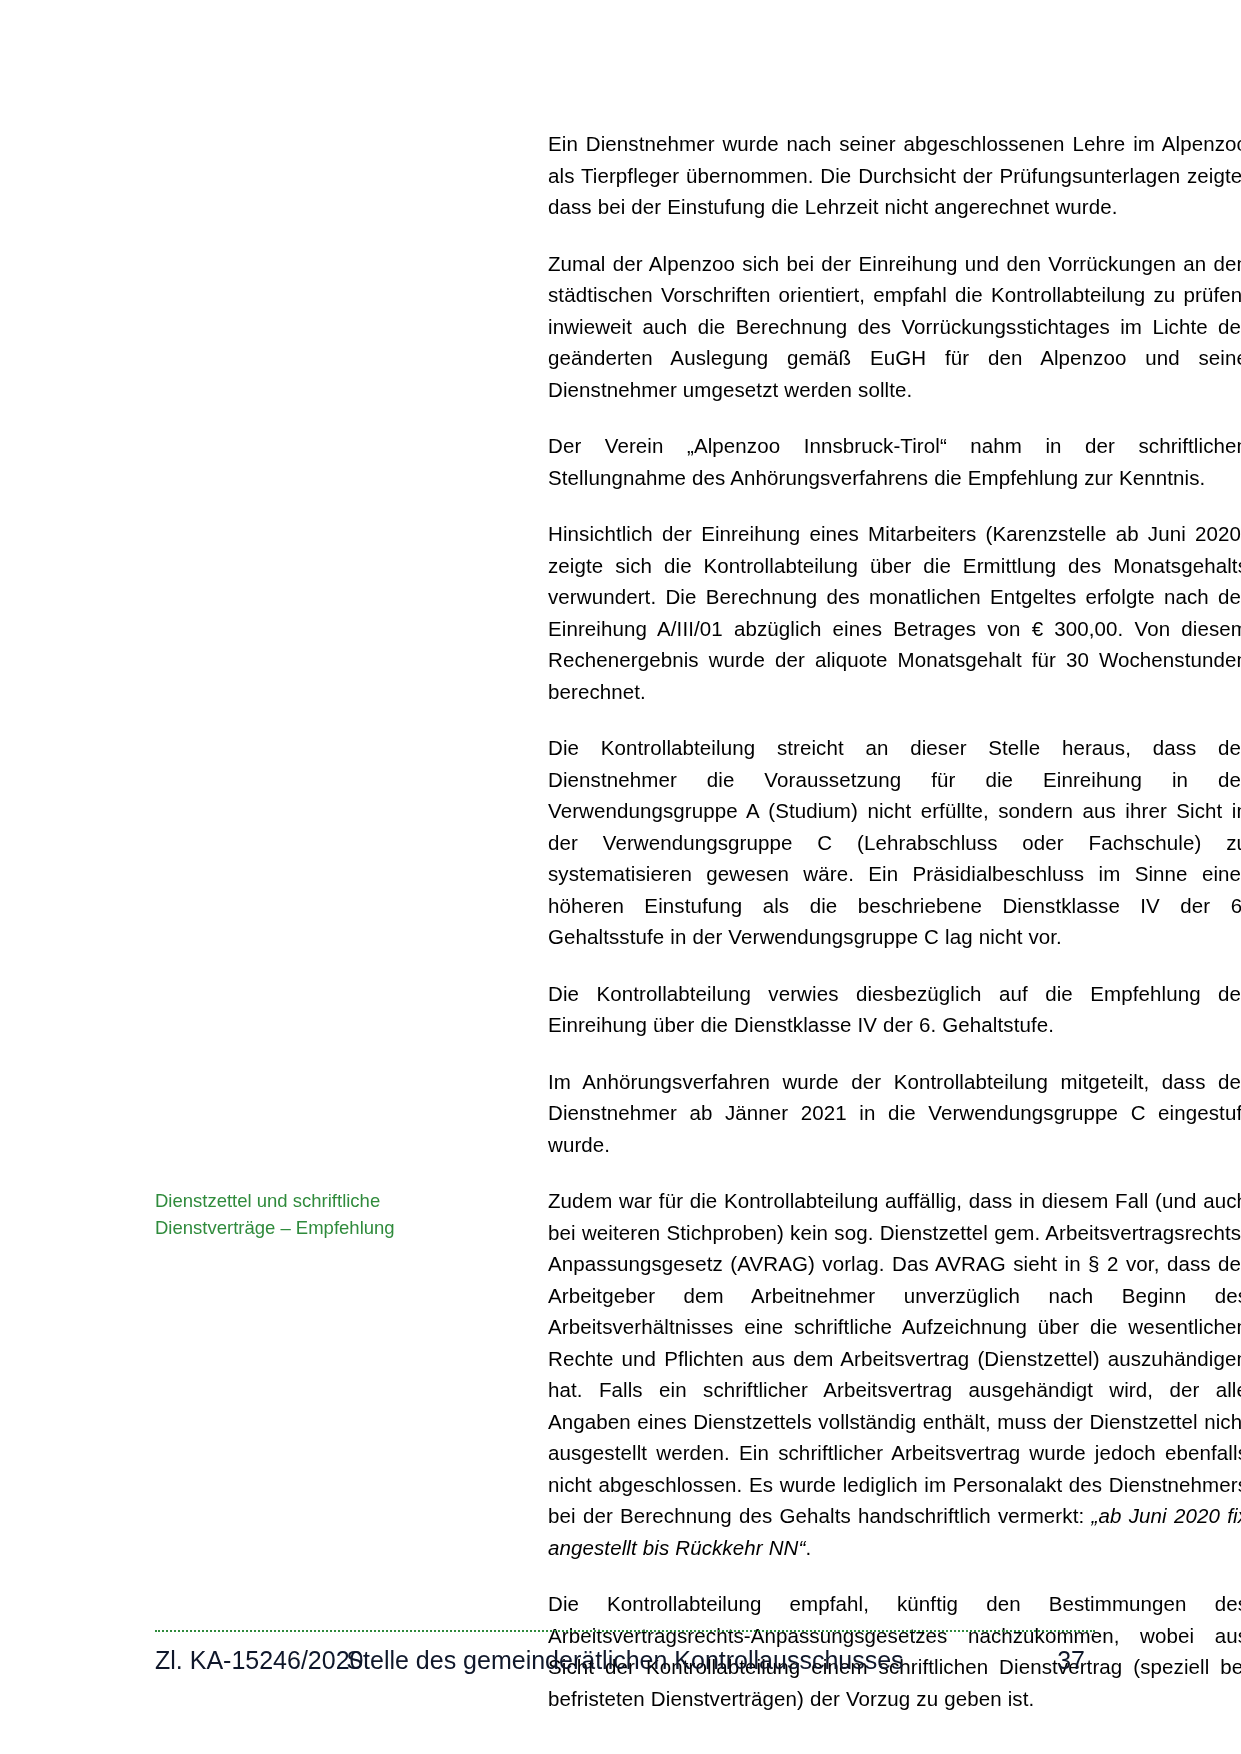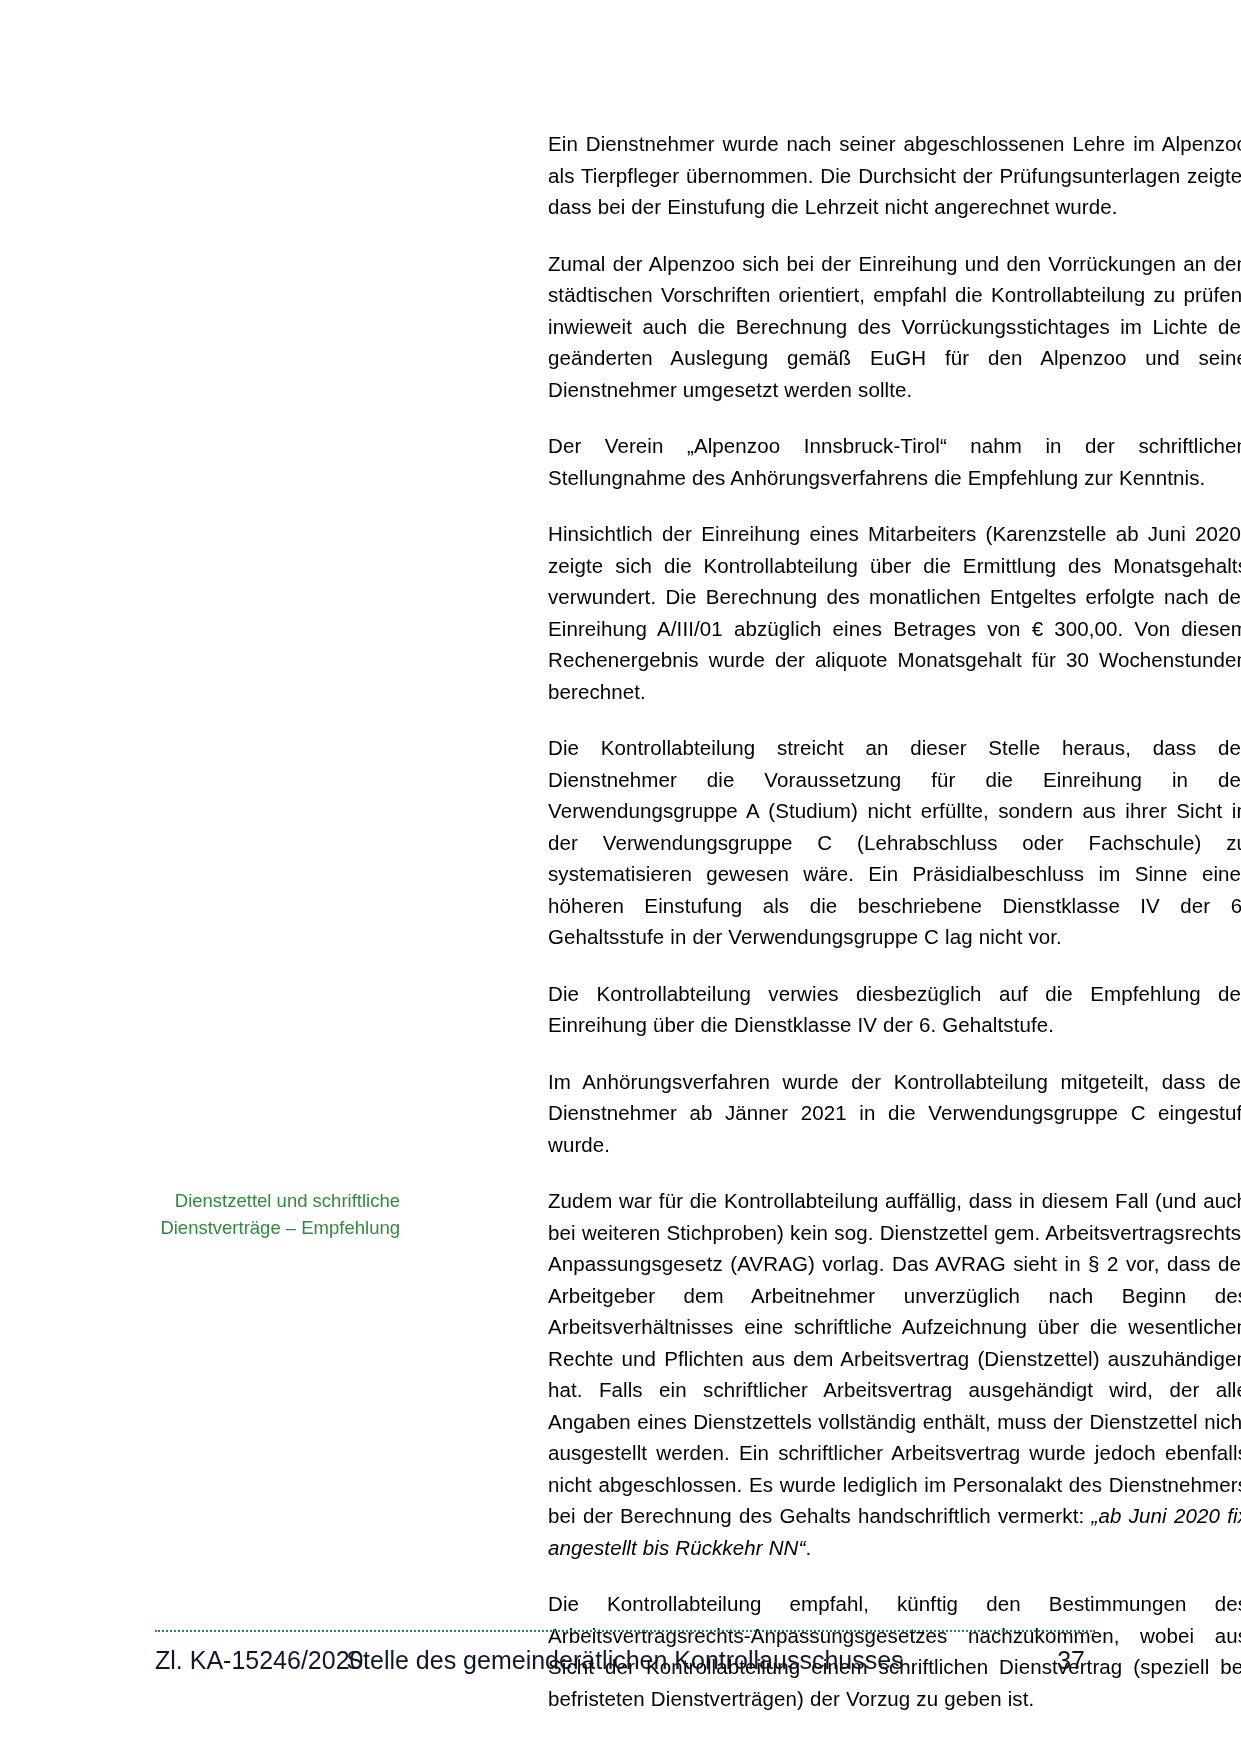--- a/index.html
+++ b/index.html
@@ -48,21 +48,21 @@
   .para .it {
     font-style: italic;
   }
   .margin-note {
     position: absolute;
     left: 0;
     width: 245px;
     color: #2f8b3c;
     font-size: 18.5px;
     line-height: 27px;
-    text-align: right;
+    text-align: left;
   }
   .footer {
     position: absolute;
     left: 155px;
     top: 1630px;
     width: 940px;
   }
   .footer-rule {
     width: 100%;
     height: 0;

